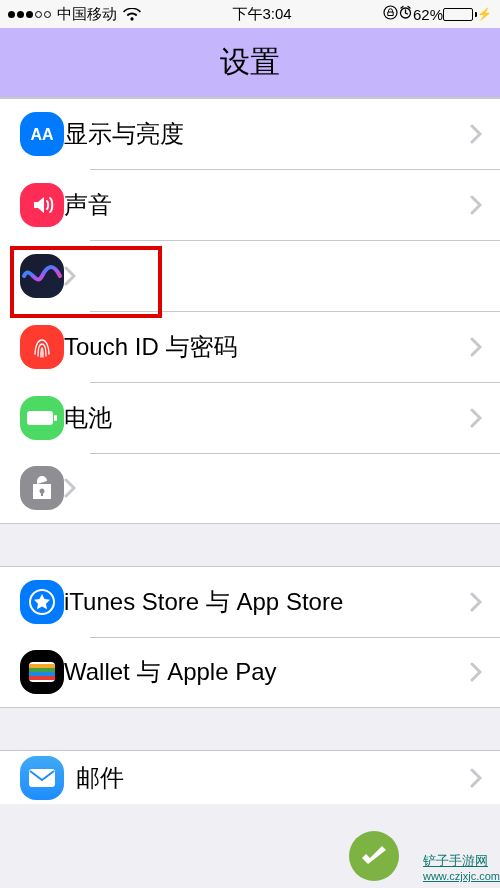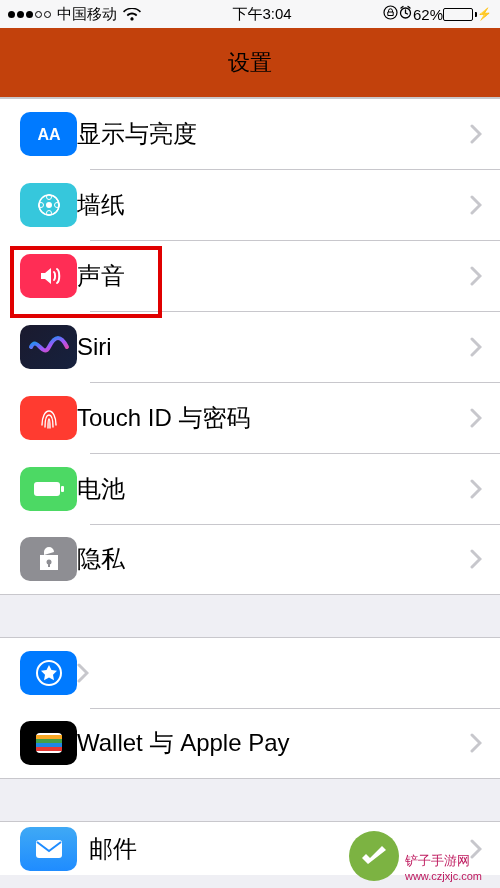--- a/index.html
+++ b/index.html
@@ -31,26 +31,26 @@
   .time { font-size: 15px; font-weight: 500; }
   .battery { display: flex; align-items: center; gap: 2px; }
   .batt-body {
     width: 30px; height: 13px; border: 1px solid #000; border-radius: 2px;
     position: relative; padding: 1px;
   }
   .batt-fill { height: 100%; width: 62%; background: #4cd964; border-radius: 1px; }
   .batt-tip { width: 2px; height: 5px; background: #000; border-radius: 0 1px 1px 0; }
   .nav-bar {
     height: 70px;
-    background: #c2410c;
+    background: #c4b5fd;
     border-bottom: 1px solid #c8c7cc;
     display: flex;
     align-items: center;
     justify-content: center;
-    font-size: 22px;
+    font-size: 30px;
     font-weight: 500;
   }
   .group-separator { height: 42px; }
   .row {
     height: 71px;
     background: #fff;
     display: flex;
     align-items: center;
     padding-left: 20px;
     position: relative;
@@ -60,22 +60,22 @@
     position: absolute;
     left: 90px;
     right: 0;
     top: 0;
     height: 1px;
     background: #c8c7cc;
   }
   .group-top { border-top: 1px solid #c8c7cc; }
   .group-bottom { border-bottom: 1px solid #c8c7cc; }
   .icon-box {
-    width: 57px; height: 44px;
-    border-radius: 10px;
+    width: 44px; height: 44px;
+    border-radius: 16px;
     display: flex;
     align-items: center;
     justify-content: center;
     flex-shrink: 0;
   }
   .row-label {
     font-size: 24px;
     flex: 1;
   }
   .chevron {
@@ -88,25 +88,26 @@
     border: 4px solid #e00000;
     left: 10px;
     top: 246px;
     width: 152px;
     height: 72px;
     z-index: 5;
     pointer-events: none;
   }
   .watermark {
     position: absolute;
-    right: 18px;
+    right: 0;
     bottom: 6px;
     font-size: 13px;
-    color: #be185d;
+    color: #0f766e;
     z-index: 6;
+    text-decoration: underline;
   }
   .water-logo {
     position: absolute;
     right: 100px;
     bottom: 6px;
     width: 52px;
     height: 52px;
     z-index: 6;
   }
   .row.partial { height: 54px; gap: 12px; }
@@ -165,39 +166,20 @@
         </svg>
     </div>
     <div class="row-label">显示与亮度</div>
     <div class="chevron">
         <svg width="12" height="20" viewBox="0 0 12 20">
           <path d="M2 2l8 8-8 8" stroke="#c7c7cc" stroke-width="3" fill="none" stroke-linecap="round"></path>
         </svg>
       </div>
   </div>
 
-  <div class="row">
-    <div class="icon-box" style="background:#36c7dc">
-      <svg width="30" height="30" viewBox="0 0 30 30">
-          <circle cx="15" cy="15" r="10" fill="none" stroke="#fff" stroke-width="1.5"></circle>
-          <circle cx="15" cy="15" r="3" fill="#fff"></circle>
-          <path d="M15 5a10 10 0 010 20M5 15a10 10 0 0020 0" fill="none" stroke="#fff" stroke-width="1.2"></path>
-          <circle cx="15" cy="7" r="2.5" fill="none" stroke="#fff"></circle>
-          <circle cx="15" cy="23" r="2.5" fill="none" stroke="#fff"></circle>
-          <circle cx="7" cy="15" r="2.5" fill="none" stroke="#fff"></circle>
-          <circle cx="23" cy="15" r="2.5" fill="none" stroke="#fff"></circle>
-        </svg>
-    </div>
-    <div class="row-label">墙纸</div>
-    <div class="chevron">
-        <svg width="12" height="20" viewBox="0 0 12 20">
-          <path d="M2 2l8 8-8 8" stroke="#c7c7cc" stroke-width="3" fill="none" stroke-linecap="round"></path>
-        </svg>
-      </div>
-  </div>
 
   <div class="row">
     <div class="icon-box" style="background:#ff2d55">
       <svg width="28" height="28" viewBox="0 0 28 28">
           <path d="M6 11v6h4l6 5V6l-6 5H6z" fill="#fff"></path>
           <path d="M19 10c1.5 1 1.5 7 0 8M22 7c3 2 3 12 0 14" stroke="#fff" stroke-width="2" fill="none" stroke-linecap="round"></path>
         </svg>
     </div>
     <div class="row-label">声音</div>
     <div class="chevron">
@@ -214,21 +196,20 @@
             <linearGradient id="sg" x1="0" y1="0" x2="1" y2="1">
               <stop offset="0" stop-color="#06b6d4"></stop>
               <stop offset=".3" stop-color="#3b82f6"></stop>
               <stop offset=".6" stop-color="#a855f7"></stop>
               <stop offset="1" stop-color="#ec4899"></stop>
             </linearGradient>
           </defs>
           <path d="M4 22c6-12 12 12 18 0s12-12 18 0" stroke="url(#sg)" stroke-width="4" fill="none" stroke-linecap="round"></path>
         </svg>
     </div>
-    <div class="row-label">Siri</div>
     <div class="chevron">
         <svg width="12" height="20" viewBox="0 0 12 20">
           <path d="M2 2l8 8-8 8" stroke="#c7c7cc" stroke-width="3" fill="none" stroke-linecap="round"></path>
         </svg>
       </div>
   </div>
 
   <div class="row">
     <div class="icon-box" style="background:#ff3b30">
       <svg width="30" height="30" viewBox="0 0 30 30">
@@ -259,37 +240,37 @@
   </div>
 
   <div class="row group-bottom">
     <div class="icon-box" style="background:#8e8e93">
       <svg width="26" height="30" viewBox="0 0 26 30">
           <path d="M8 11V8a5 5 0 0110 0M4 11h18v15H4z" fill="#fff"></path>
           <circle cx="13" cy="18" r="2.5" fill="#8e8e93"></circle>
           <rect x="12" y="19" width="2" height="4" fill="#8e8e93"></rect>
         </svg>
     </div>
-    <div class="row-label">隐私</div>
     <div class="chevron">
         <svg width="12" height="20" viewBox="0 0 12 20">
           <path d="M2 2l8 8-8 8" stroke="#c7c7cc" stroke-width="3" fill="none" stroke-linecap="round"></path>
         </svg>
       </div>
   </div>
 
   <div class="group-separator"></div>
 
   <div class="row group-top">
     <div class="icon-box" style="background:#007aff">
       <svg width="30" height="30" viewBox="0 0 30 30">
           <circle cx="15" cy="15" r="12" fill="none" stroke="#fff" stroke-width="2"></circle>
           <path d="M15 7l2.5 5 5.5.8-4 4 1 5.5L15 19.6l-5 2.7 1-5.5-4-4 5.5-.8z" fill="#fff"></path>
         </svg>
     </div>
+    <div class="row-label">iTunes Store 与 App Store</div>
     <div class="chevron">
         <svg width="12" height="20" viewBox="0 0 12 20">
           <path d="M2 2l8 8-8 8" stroke="#c7c7cc" stroke-width="3" fill="none" stroke-linecap="round"></path>
         </svg>
       </div>
   </div>
 
   <div class="row group-bottom">
     <div class="icon-box" style="background:#000">
       <svg width="32" height="26" viewBox="0 0 32 26">

